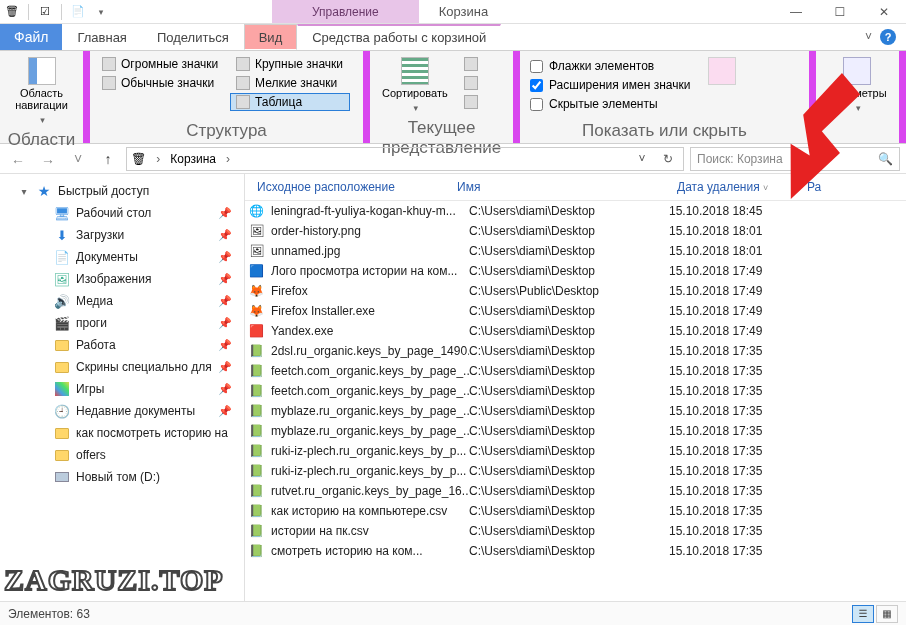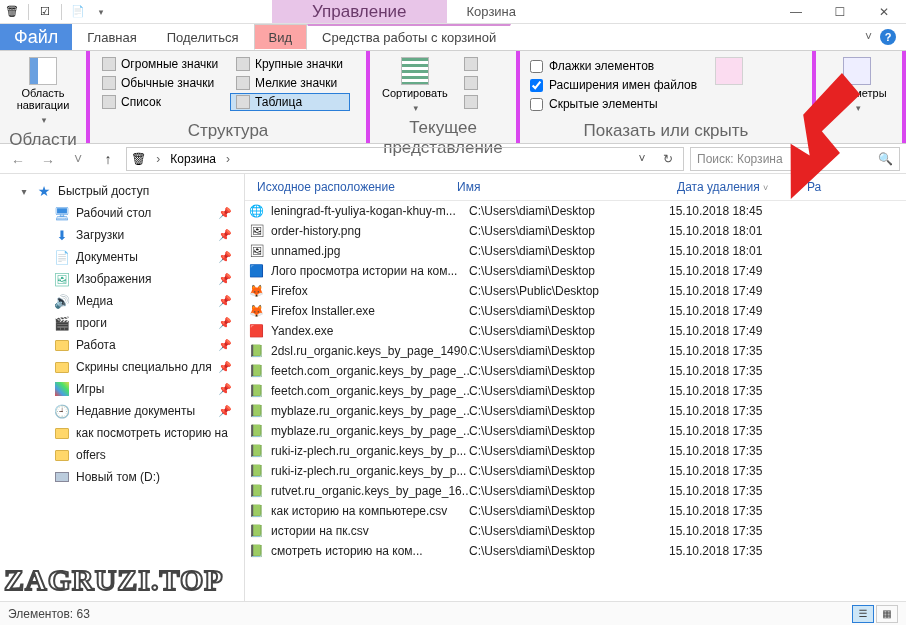--- a/index.html
+++ b/index.html
@@ -3,37 +3,37 @@
 <meta charset="utf-8">
 <style>
 * { box-sizing: border-box; margin: 0; padding: 0; font-family: "Segoe UI", Tahoma, sans-serif; font-size: 12px; }
 body { width: 906px; height: 627px; background: #fff; overflow: hidden; position: relative; }
 
 
 .titlebar { height: 24px; background: #fff; display: flex; align-items: stretch; border-bottom: 1px solid #e0e0e0; }
 .qat { display: flex; align-items: center; padding: 0 4px; gap: 6px; }
 .qat .qicon { width: 16px; height: 16px; display: flex; align-items: center; justify-content: center; font-size: 11px; }
 .qat-sep { width: 1px; height: 16px; background: #d0d0d0; margin: 0 2px; }
-.tab-contextual { background: #e8c5e8; padding: 2px 40px; display: flex; align-items: center; font-size: 17px; color: #6a3a6a; }
+.tab-contextual { background: #e8c5e8; padding: 2px 40px; display: flex; align-items: center; font-size: 12px; color: #6a3a6a; }
 .title-text { flex: 1; display: flex; align-items: center; padding-left: 20px; color: #555; font-size: 13px; }
 .win-controls { display: flex; }
 .win-btn { width: 44px; height: 24px; display: flex; align-items: center; justify-content: center; color: #555; cursor: pointer; }
 
 
 .tabrow { height: 26px; display: flex; align-items: stretch; background: #fff; position: relative; }
-.file-tab { background: #4f8de0; color: #fff; padding: 0 14px; display: flex; align-items: center; cursor: pointer; font-size: 18px; }
+.file-tab { background: #4f8de0; color: #fff; padding: 0 14px; display: flex; align-items: center; cursor: pointer; font-size: 14px; }
 .rtab { padding: 4px 14px; display: flex; align-items: center; color: #444; cursor: pointer; font-size: 13px; border: 1px solid transparent; }
 .rtab.active { border: 1px solid #d0d0d0; border-bottom-color: #fff; background: #fca5a5; position: relative; z-index: 2; }
 .rtab.context { border-top: 2px solid #d68fd6; }
 .tabrow .help { margin-left: auto; display: flex; align-items: center; gap: 8px; padding-right: 10px; }
 .help-icon { width: 16px; height: 16px; border-radius: 50%; background: #2a7ed8; color: #fff; display: flex; align-items: center; justify-content: center; font-size: 11px; font-weight: bold; }
 
 
 .ribbon { height: 94px; background: #f5f5f5; border-bottom: 1px solid #d0d0d0; display: flex; border-top: 1px solid #d0d0d0; }
-.rgroup { border-right: 4px solid #d946ef; display: flex; flex-direction: column; padding: 4px 6px 2px 6px; }
+.rgroup { border-right: 7px solid #d946ef; display: flex; flex-direction: column; padding: 4px 6px 2px 6px; }
 .rgroup-body { flex: 1; display: flex; align-items: flex-start; gap: 4px; }
 .rgroup-label { text-align: center; font-size: 17px; color: #666; padding-top: 2px; }
 .rbtn-big { display: flex; flex-direction: column; align-items: center; justify-content: center; padding: 2px 6px; cursor: pointer; text-align: center; gap: 2px; min-width: 48px; }
 .rbtn-big .ico { width: 28px; height: 28px; background: #ddd; border: 1px solid #bbb; }
 .rbtn-big span { font-size: 11px; line-height: 1.1; }
 .rlist { display: flex; flex-direction: column; gap: 1px; }
 .rlist-item { display: flex; align-items: center; gap: 5px; padding: 2px 6px; cursor: pointer; font-size: 12px; white-space: nowrap; }
 .rlist-item.sel { background: #c7e0f4; border: 1px solid #2a7ed8; padding: 1px 5px; }
 .rlist-item .sm-ico { width: 14px; height: 14px; background: #ddd; border: 1px solid #aaa; flex-shrink: 0; }
 .check-row { display: flex; align-items: center; gap: 6px; padding: 2px 4px; font-size: 12px; white-space: nowrap; }
@@ -149,24 +149,20 @@
     <div class="rgroup-body" style="flex-wrap:wrap">
       <div class="rlist" style="width:130px">
         <div class="rlist-item">
             <div class="sm-ico"></div>
             <span>Огромные значки</span>
           </div>
         <div class="rlist-item">
             <div class="sm-ico"></div>
             <span>Обычные значки</span>
           </div>
-        <div class="rlist-item">
-            <div class="sm-ico"></div>
-            <span>Список</span>
-          </div>
       </div>
       <div class="rlist" style="width:120px">
         <div class="rlist-item">
             <div class="sm-ico"></div>
             <span>Крупные значки</span>
           </div>
         <div class="rlist-item">
             <div class="sm-ico"></div>
             <span>Мелкие значки</span>
           </div>
@@ -203,21 +199,21 @@
 
   <div class="rgroup" style="flex:1">
     <div class="rgroup-body">
       <div class="rlist" style="padding-top:2px">
         <label class="check-row">
             <input type="checkbox" style="">
             <span>Флажки элементов</span>
           </label>
         <label class="check-row">
             <input type="checkbox" checked="" style="">
-            <span>Расширения имен файлов</span>
+            <span>Расширения имен значки</span>
           </label>
         <label class="check-row">
             <input type="checkbox" style="">
             <span>Скрытые элементы</span>
           </label>
       </div>
       <div class="rbtn-big" style="opacity:.6">
         <div class="ico" style="background:#fce"></div>
       </div>
     </div>

